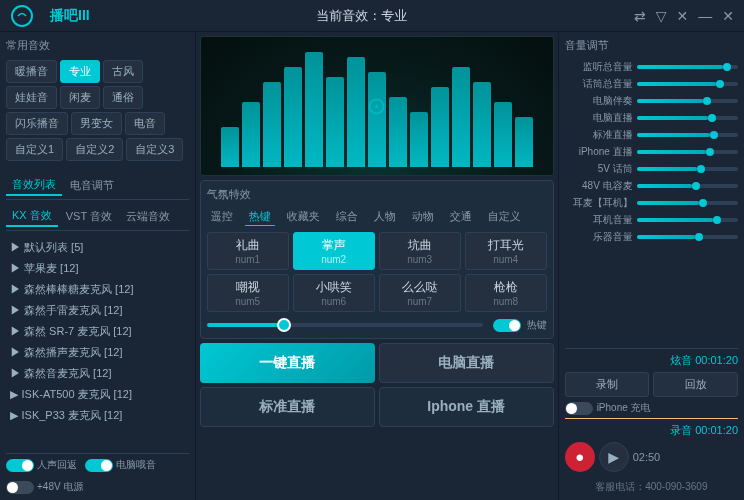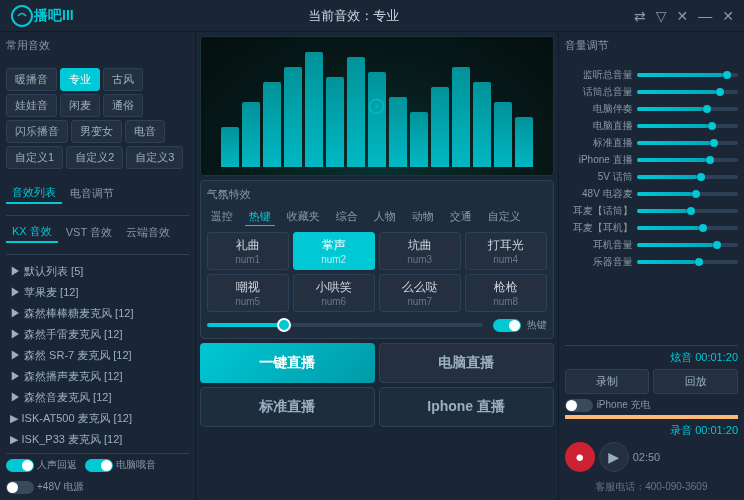--- a/index.html
+++ b/index.html
@@ -20,21 +20,21 @@
       align-items: center;
       justify-content: space-between;
       background: #1a2535;
       height: 32px;
       padding: 0 10px;
       border-bottom: 1px solid #0d1b2a;
     }
     .title-bar-left {
       display: flex;
       align-items: center;
-      gap: 0;
+      gap: 16px;
     }
     .logo-icon {
       width: 24px;
       height: 24px;
     }
     .app-name {
       color: #00c8d4;
       font-size: 14px;
       font-weight: bold;
     }
@@ -66,21 +66,21 @@
       border-right: 1px solid #0d1b2a;
       padding: 6px;
       display: flex;
       flex-direction: column;
       gap: 4px;
     }
 
     .section-title {
       color: #8899aa;
       font-size: 11px;
-      margin-bottom: 11px;
+      margin-bottom: 3px;
     }
 
     .preset-grid {
       display: flex;
       flex-wrap: wrap;
       gap: 3px;
       margin-bottom: 10px;
     }
 
     .preset-btn {
@@ -97,21 +97,21 @@
       background: #00c8d4;
       border-color: #00c8d4;
       color: #fff;
     }
 
     .tabs-row {
       display: flex;
       gap: 2px;
       margin-bottom: 2px;
       border-bottom: 1px solid #2e4055;
-      padding-bottom: 11px;
+      padding-bottom: 3px;
     }
     .tab-btn {
       background: transparent;
       border: none;
       color: #8899aa;
       font-size: 11px;
       cursor: pointer;
       padding: 2px 6px;
     }
     .tab-btn.active {
@@ -680,27 +680,20 @@
     </div>
   </div>
         <div class="volume-row">
     <span class="volume-label">48V 电容麦</span>
     <div class="volume-slider">
       <div class="volume-fill" style="width:55%"></div>
       <div class="volume-thumb" style="left:55%"></div>
     </div>
   </div>
         <div class="volume-row">
-    <span class="volume-label">耳麦【话筒】</span>
-    <div class="volume-slider">
-      <div class="volume-fill" style="width:50%"></div>
-      <div class="volume-thumb" style="left:50%"></div>
-    </div>
-  </div>
-        <div class="volume-row">
     <span class="volume-label">耳麦【耳机】</span>
     <div class="volume-slider">
       <div class="volume-fill" style="width:62%"></div>
       <div class="volume-thumb" style="left:62%"></div>
     </div>
   </div>
         <div class="volume-row">
     <span class="volume-label">耳机音量</span>
     <div class="volume-slider">
       <div class="volume-fill" style="width:75%"></div>
@@ -722,21 +715,21 @@
         <div class="glow-btn">回放</div>
       </div>
       <div style="display:flex; align-items:center; gap:6px; margin-bottom:3px;">
         <div class="iphone-toggle">
           <div class="toggle-pill off">
             <div class="toggle-knob"></div>
           </div>
           <span>iPhone 充电</span>
         </div>
       </div>
-      <div style="border-top:4px solid #fdba74; padding-top:4px;">
+      <div style="border-top:1px solid #fdba74; padding-top:4px;">
         <div class="glow-title">录音 00:01:20</div>
         <div class="record-controls">
           <button class="record-btn red">⏺</button>
           <button class="record-btn dark">▶</button>
           <span class="record-time">02:50</span>
         </div>
       </div>
     </div>
     <div class="customer-service">客服电话：400-090-3609</div>
   </div>

